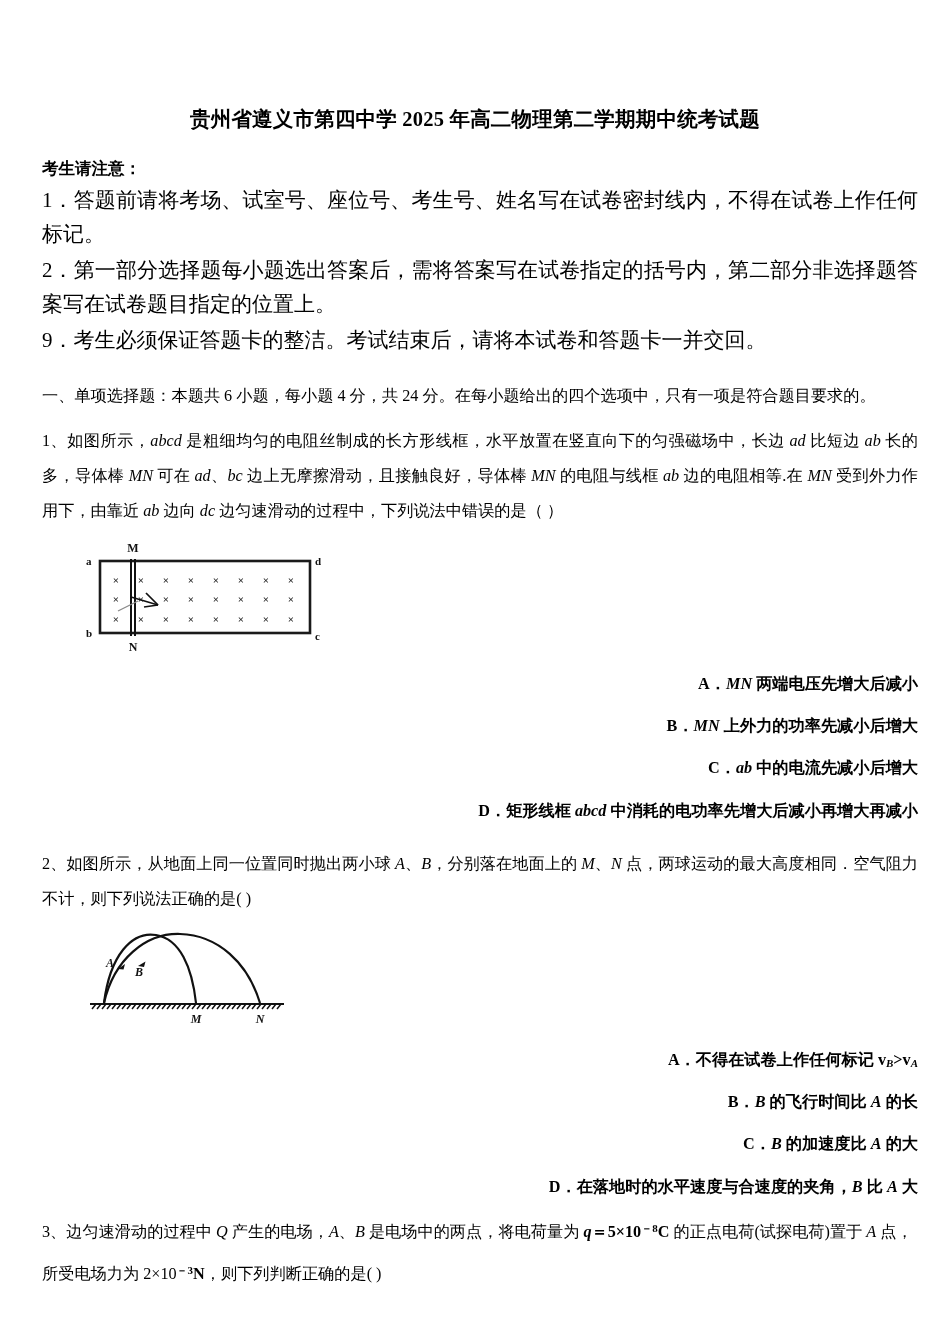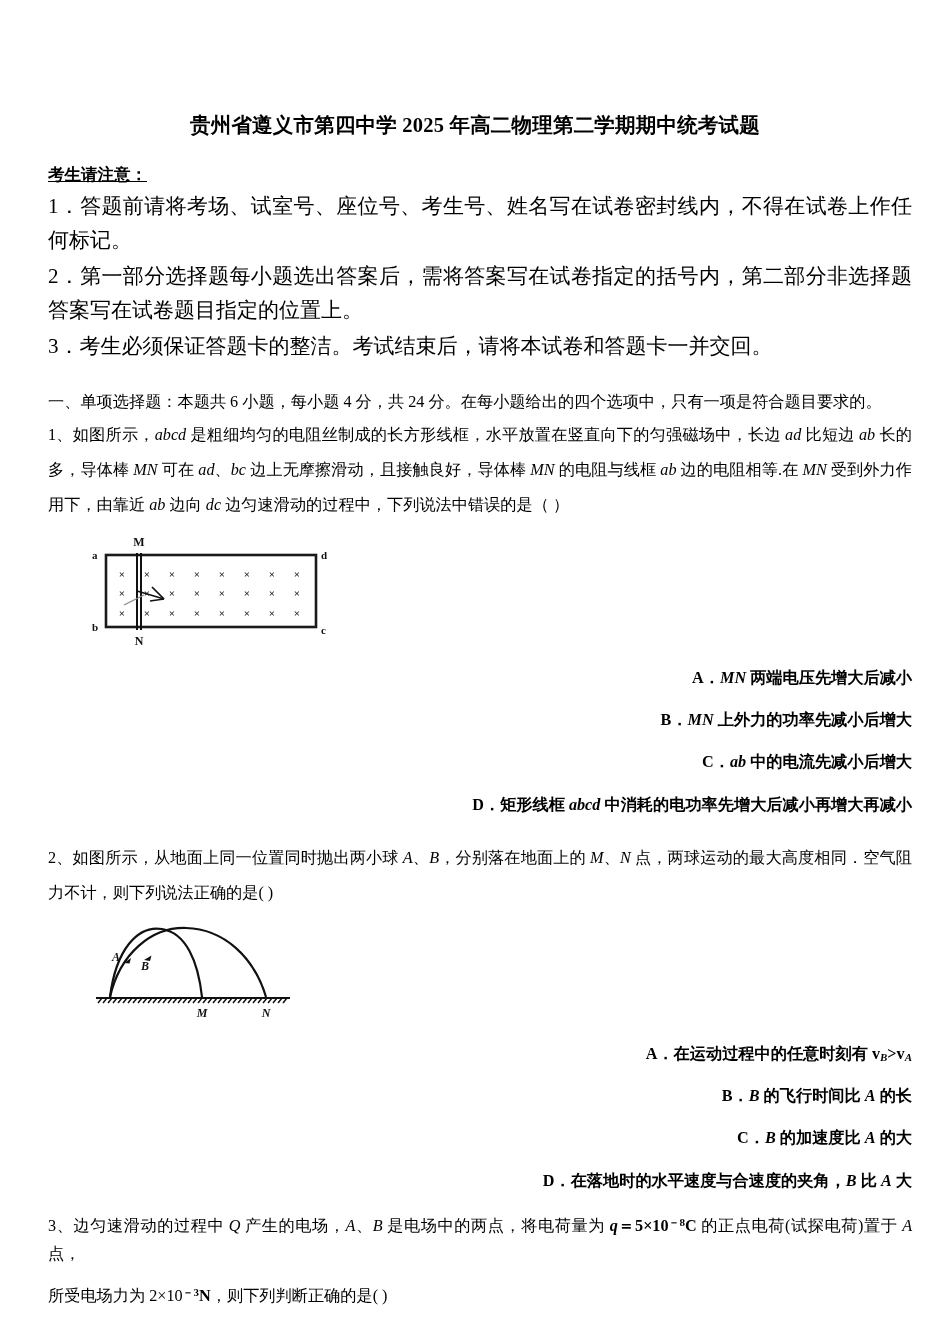--- a/index.html
+++ b/index.html
@@ -12,21 +12,21 @@
     height: 1344px;
     font-family: "Liberation Serif", "DejaVu Serif", serif;
     color: #000000;
     position: relative;
     overflow: hidden;
   }
   .page {
     width: 950px;
     height: 1344px;
     box-sizing: border-box;
-    padding: 6px;
+    padding: 0;
     position: relative;
   }
 
   
   .doc-title {
     text-align: center;
     font-weight: bold;
     font-size: 20.5px;
     letter-spacing: 0.2px;
     margin: 0;
@@ -36,41 +36,40 @@
 
   
   .content {
     padding: 0 32px 0 42px;
   }
   .notice-head {
     font-size: 16.5px;
     font-weight: bold;
     margin-top: 24px;
     line-height: 1.5;
-    text-decoration: underline;
   }
   .notice-line {
     font-size: 21px;
     line-height: 1.62;
     text-align: justify;
     margin-top: 2px;
   }
 
   .section-head {
     font-size: 16.2px;
     line-height: 1.6;
     margin-top: 27px;
     text-align: justify;
   }
 
   .q-line {
     font-size: 16.2px;
     line-height: 1.72;
     text-align: justify;
-    margin-top: 2px;
+    margin-top: 14px;
   }
   .q-line.loose {
     line-height: 2.15;
   }
 
   .opt {
     font-size: 16.2px;
     line-height: 1.5;
     margin-top: 18px;
     font-weight: bold;
@@ -113,21 +112,21 @@
 
 <div class="page">
 
   <h1 class="doc-title">贵州省遵义市第四中学 2025 年高二物理第二学期期中统考试题</h1>
 
   <div class="content">
 
     <div class="notice-head">考生请注意：</div>
     <div class="notice-line">1．答题前请将考场、试室号、座位号、考生号、姓名写在试卷密封线内，不得在试卷上作任何标记。</div>
     <div class="notice-line">2．第一部分选择题每小题选出答案后，需将答案写在试卷指定的括号内，第二部分非选择题答案写在试卷题目指定的位置上。</div>
-    <div class="notice-line">3．考生必须保证答题卡的整洁。考试结束后，请将本试卷和答题卡一并交回。</div>
+    <div class="notice-line">9．考生必须保证答题卡的整洁。考试结束后，请将本试卷和答题卡一并交回。</div>
 
     <div class="section-head">一、单项选择题：本题共 6 小题，每小题 4 分，共 24 分。在每小题给出的四个选项中，只有一项是符合题目要求的。</div>
 
     <div class="q-line loose">
       <span>1、</span><span>如图所示，</span><i>abcd</i><span> 是粗细均匀的电阻丝制成的长方形线框，水平放置在竖直向下的匀强磁场中，长边 </span><i>ad</i><span> 比短边 </span><i>ab</i><span> 长的多，导体棒 </span><i>MN</i><span> 可在 </span><i>ad</i><span>、</span><i>bc</i><span> 边上无摩擦滑动，且接触良好，导体棒 </span><i>MN</i><span> 的电阻与线框 </span><i>ab</i><span> 边的电阻相等.在 </span><i>MN</i><span> 受到外力作用下，由靠近 </span><i>ab</i><span> 边向 </span><i>dc</i><span> 边匀速滑动的过程中，下列说法中错误的是（ ）</span>
     </div>
 
     <div class="figure-wrap">
       <svg width="260" height="115" viewBox="0 0 260 115">
 
@@ -252,21 +251,21 @@
           <line x1="188" y1="84" x2="192" y2="79"></line>
             <line x1="193" y1="84" x2="197" y2="79"></line>
         </g>
 
         <text x="112" y="98" font-family="'Liberation Serif', serif" font-style="italic" font-size="12" font-weight="bold" fill="#111" text-anchor="middle">M</text>
         <text x="176" y="98" font-family="'Liberation Serif', serif" font-style="italic" font-size="12" font-weight="bold" fill="#111" text-anchor="middle">N</text>
       </svg>
     </div>
 
     <div class="opt">
-      <span class="opt-label">A．</span><span>在运动过程中的任意时刻有 v</span><i><sub>B</sub></i><span>&gt;v</span><i><sub>A</sub></i>
+      <span class="opt-label">A．</span><span>不得在试卷上作任何标记 v</span><i><sub>B</sub></i><span>&gt;v</span><i><sub>A</sub></i>
     </div>
     <div class="opt">
       <span class="opt-label">B．</span><i>B</i><span> 的飞行时间比 </span><i>A</i><span> 的长</span>
     </div>
     <div class="opt">
       <span class="opt-label">C．</span><i>B</i><span> 的加速度比 </span><i>A</i><span> 的大</span>
     </div>
     <div class="opt">
       <span class="opt-label">D．</span><span>在落地时的水平速度与合速度的夹角，</span><i>B</i><span> 比 </span><i>A</i><span> 大</span>
     </div>

